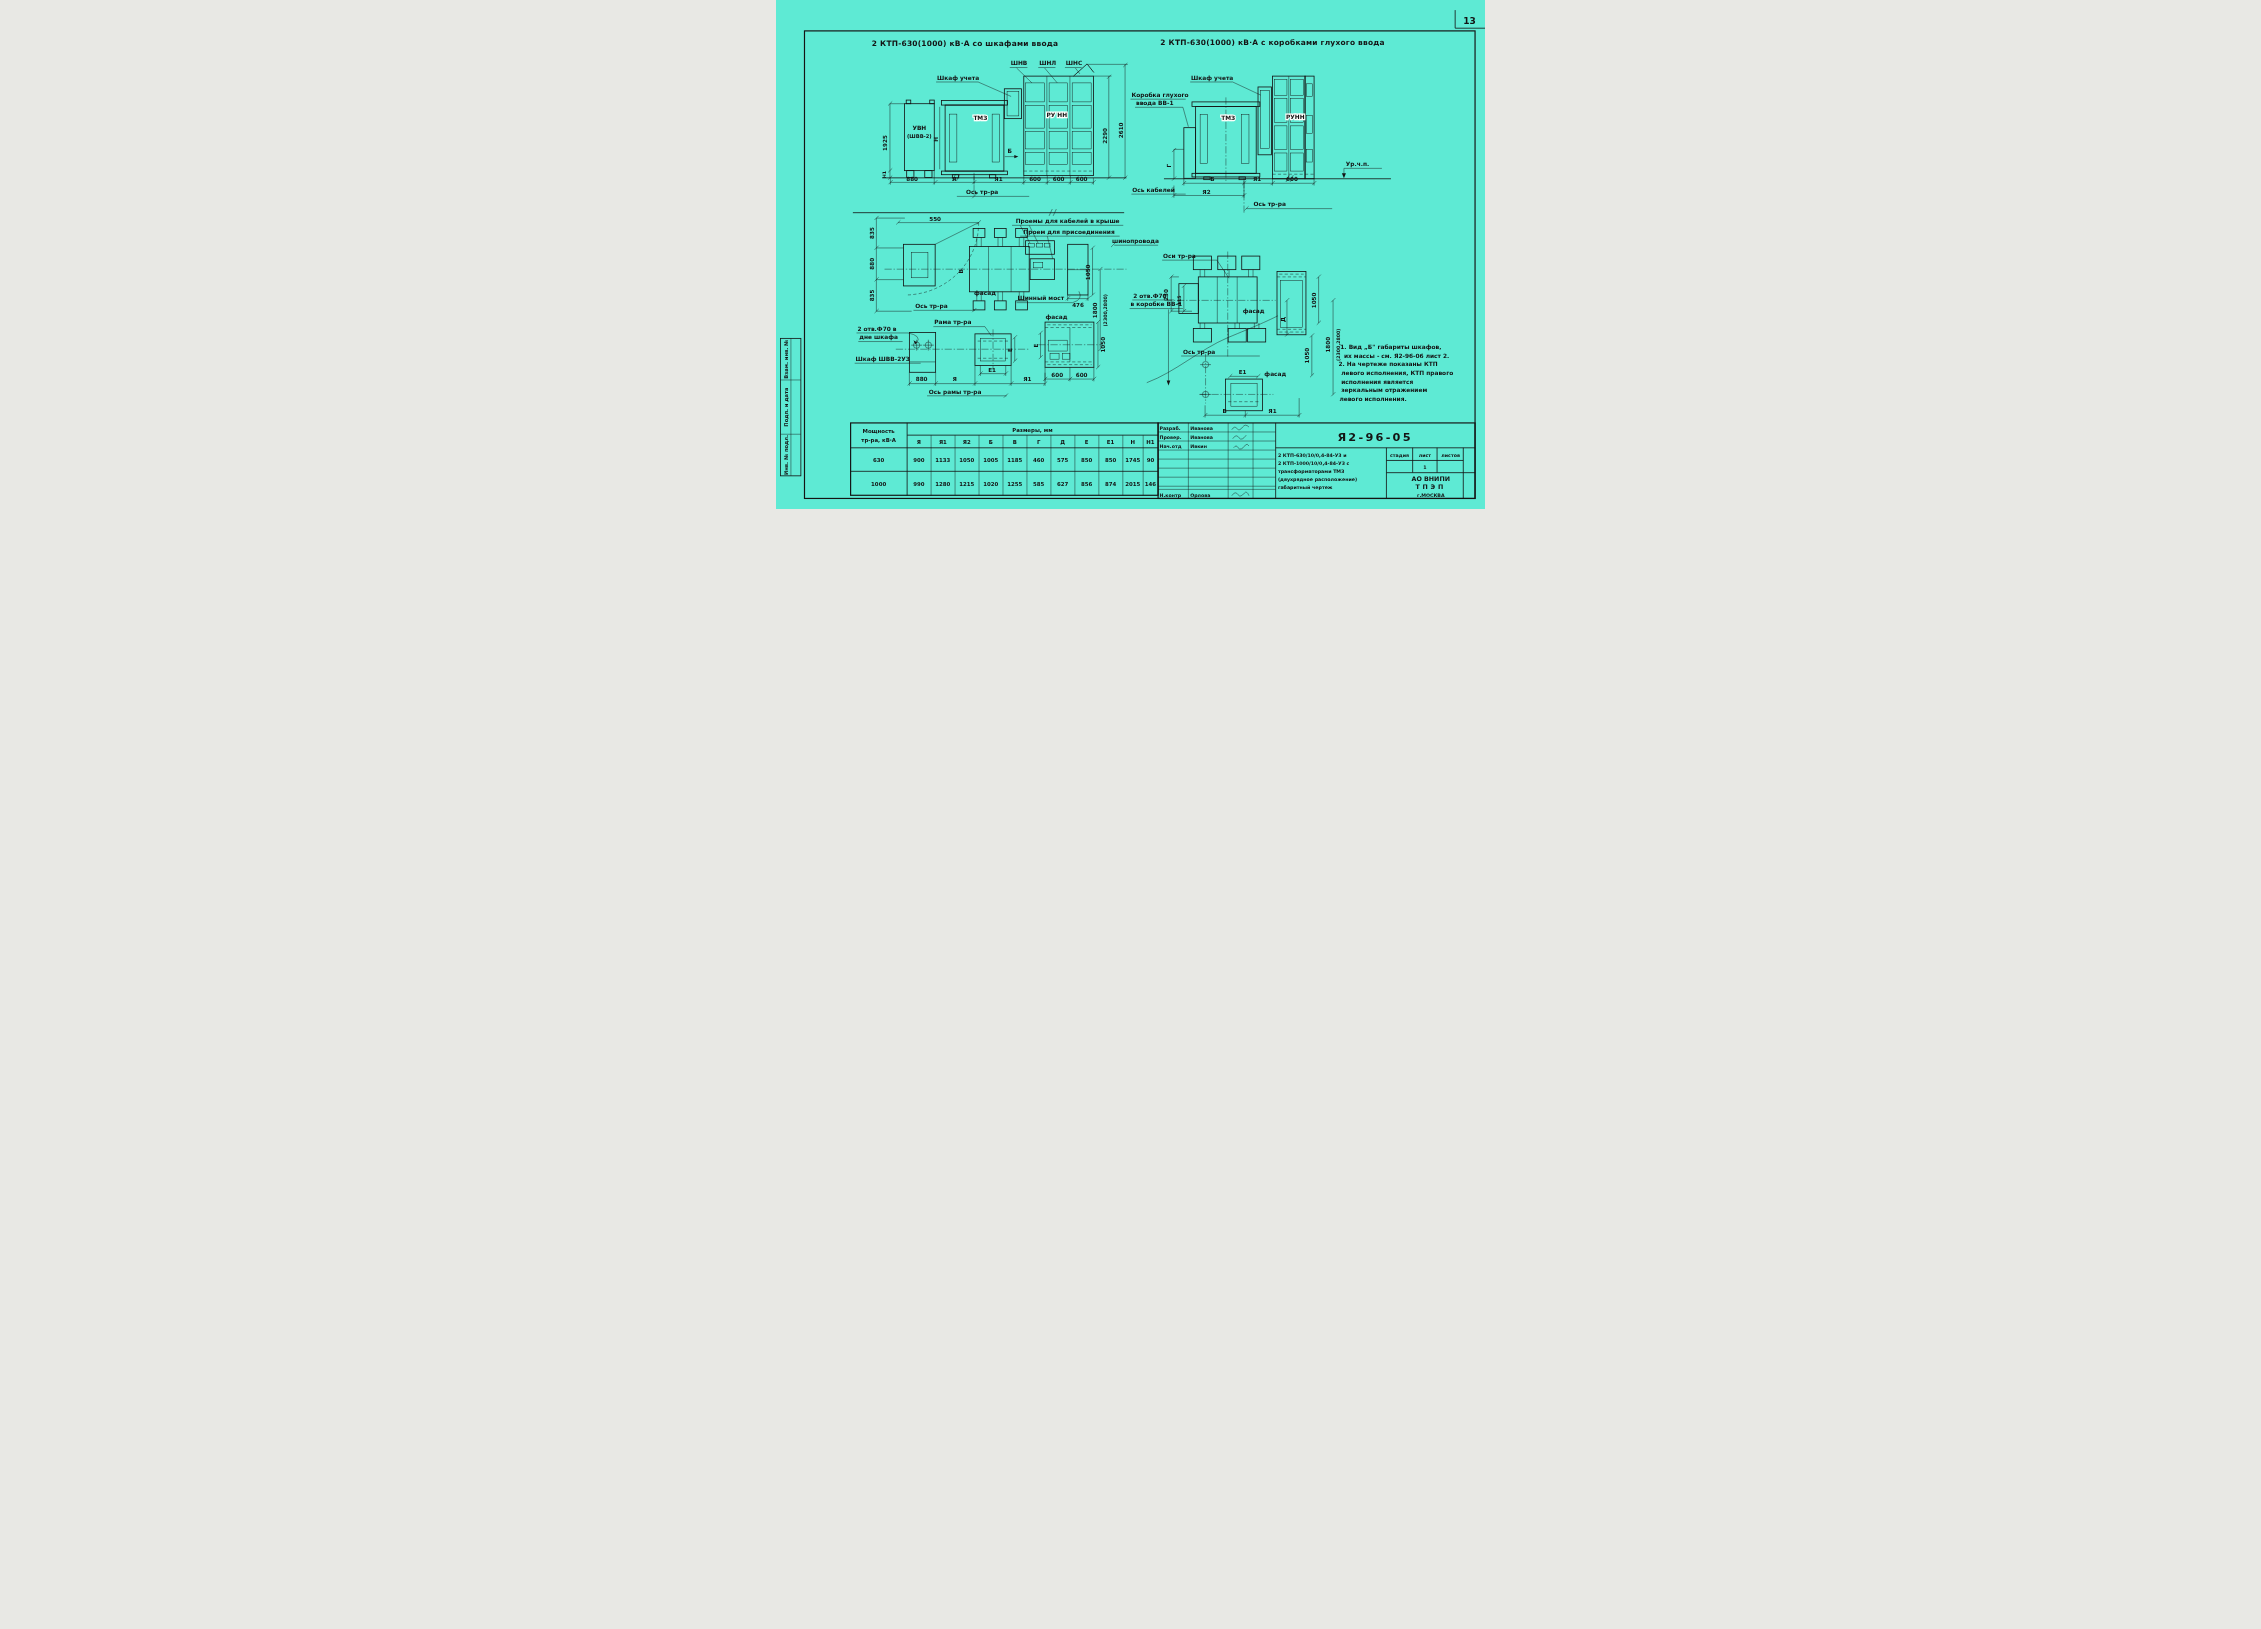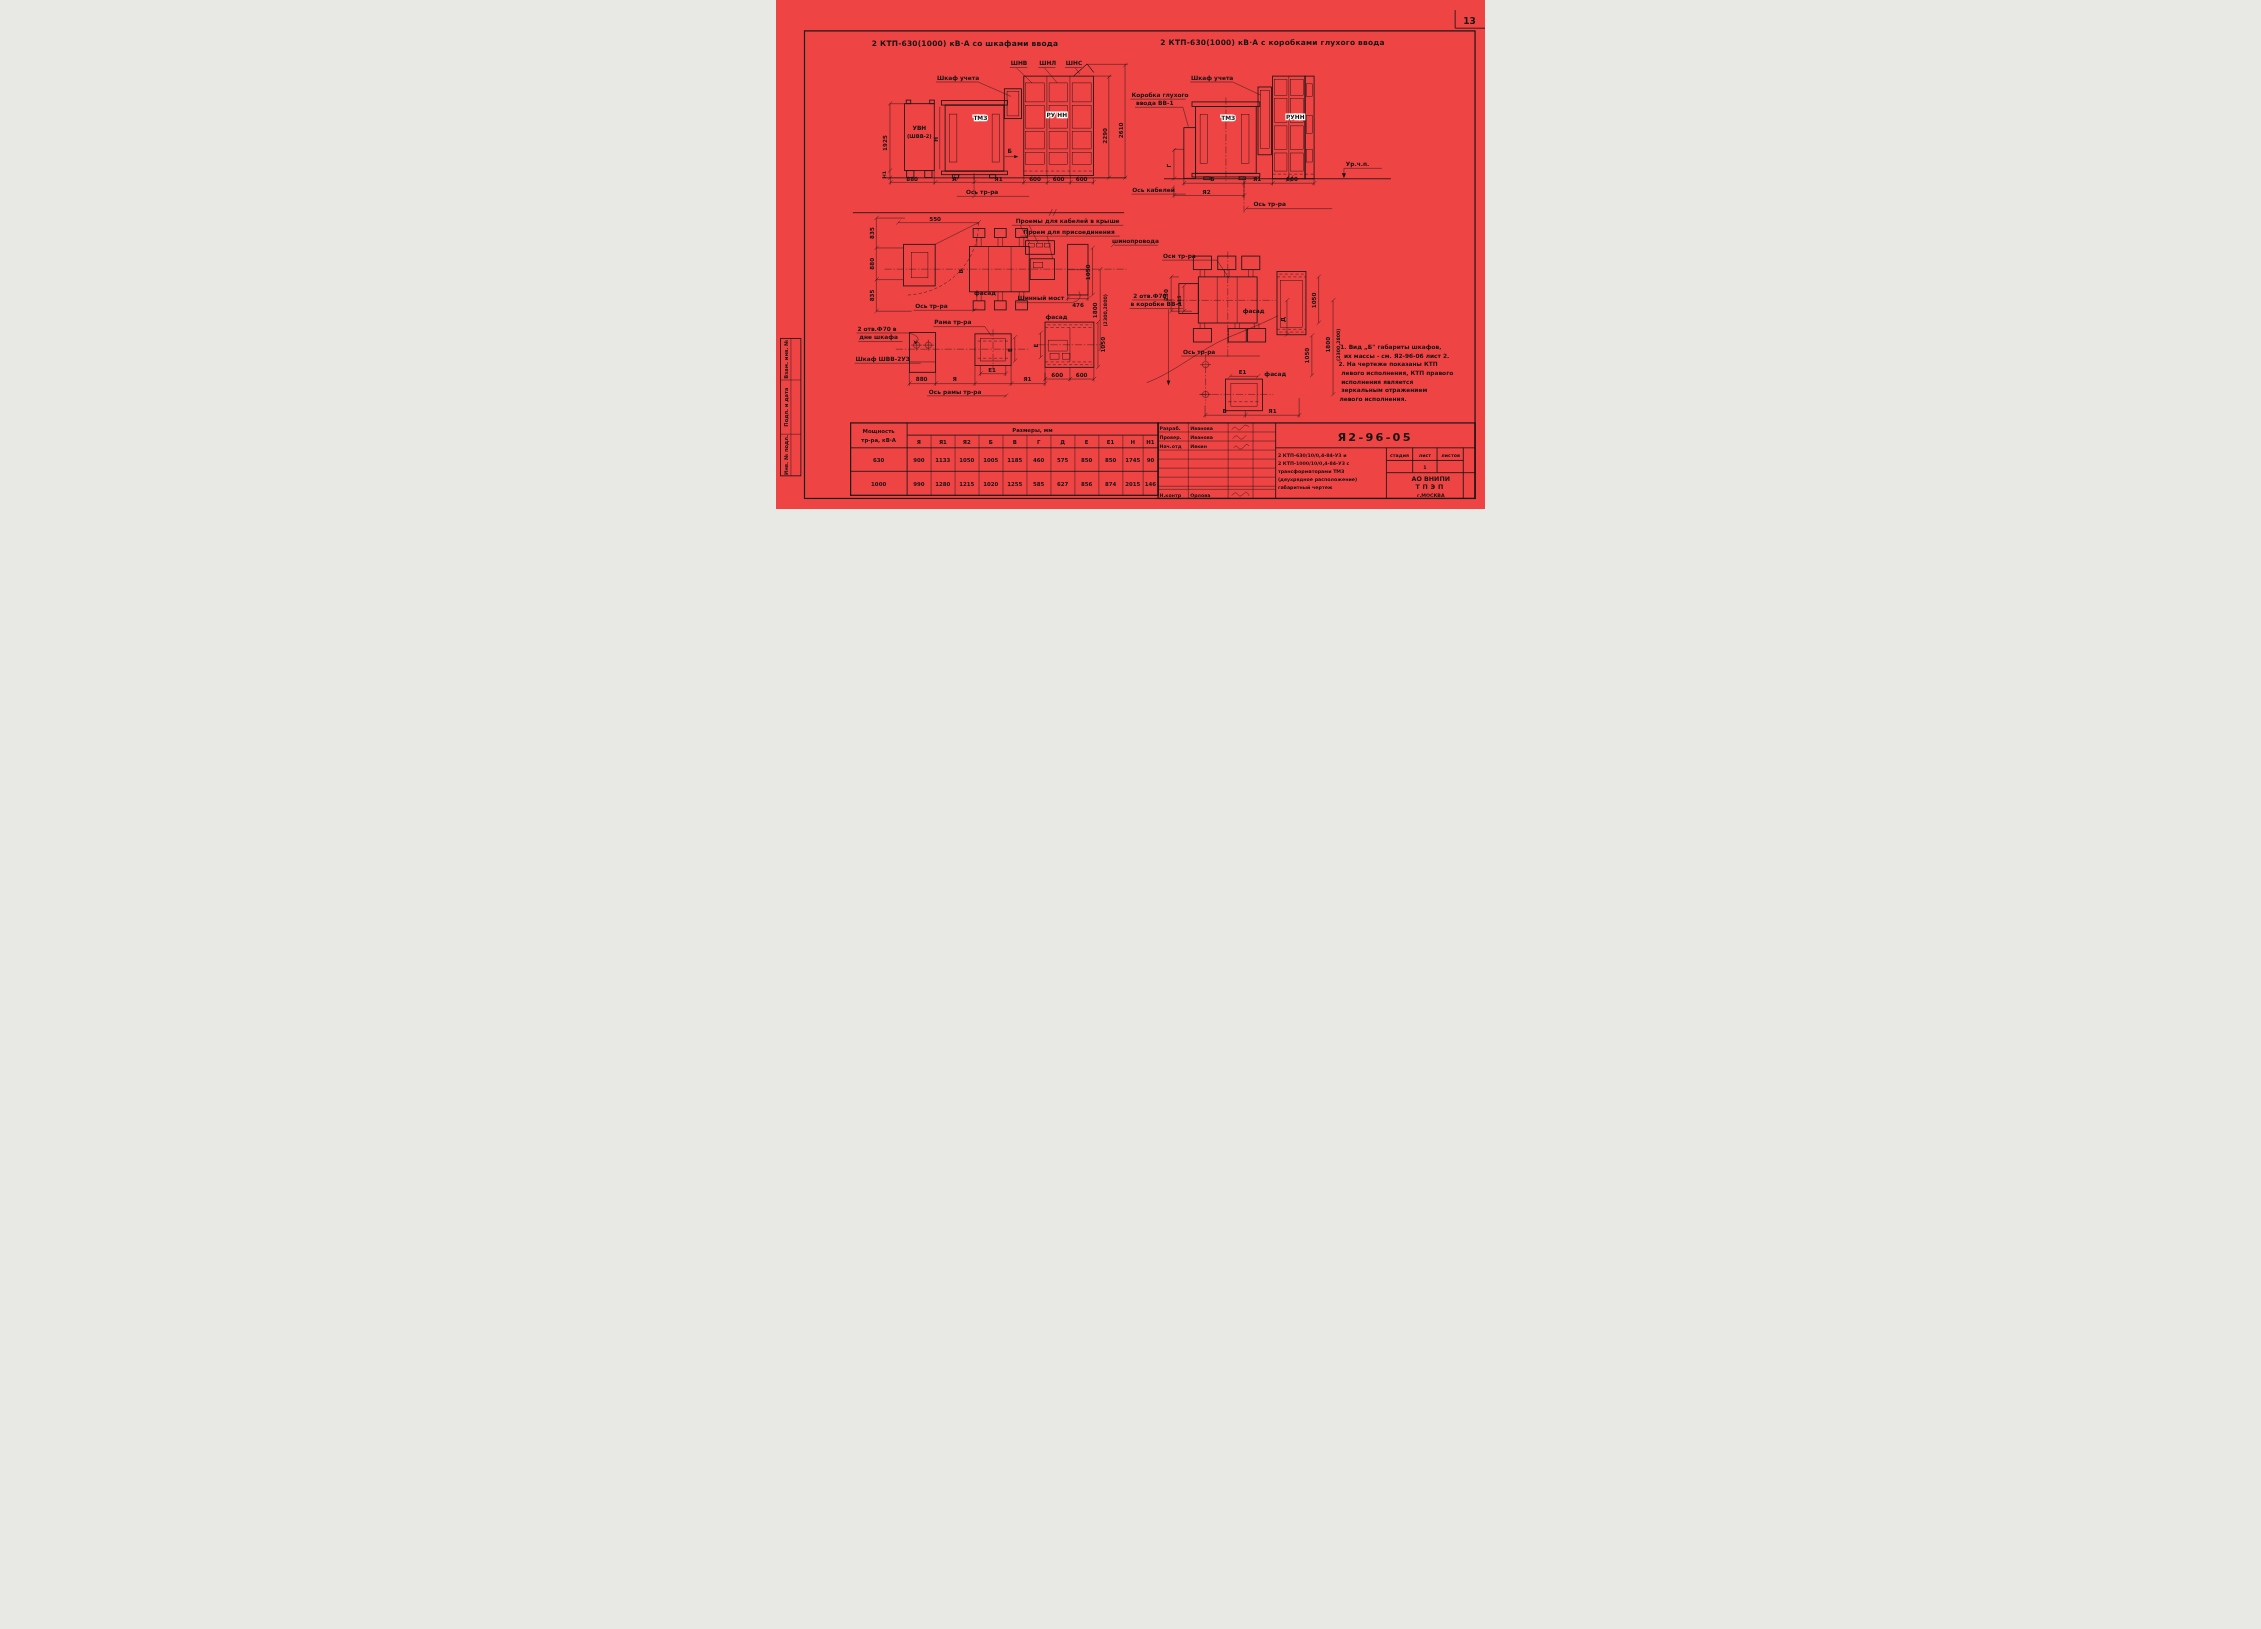--- a/index.html
+++ b/index.html
@@ -1,16 +1,16 @@
 <!DOCTYPE html>
 <html style="font-size:7.2px"><head>
 <meta charset="utf-8">
 <style>
   html,body{margin:0;padding:0;background:#e8e8e4;}
-  .sheet{position:relative;width:709px;height:509px;background:#ef4444;margin:0 auto;
+  .sheet{position:relative;width:709px;height:509px;background:#5eead4;margin:0 auto;
          font-family:"DejaVu Sans",sans-serif;}
   svg{position:absolute;left:0;top:0;width:100%;height:100%;}
   .ln{stroke:#141414;stroke-width:1.8;fill:none;}
   .lnk{stroke:#141414;stroke-width:2.6;fill:none;}
   .tn{stroke:#141414;stroke-width:1;fill:none;}
   .cl{stroke:#141414;stroke-width:.9;fill:none;stroke-dasharray:16 4 3 4;}
   .dsh{stroke:#141414;stroke-width:1;fill:none;stroke-dasharray:7 5;}
   .fill{fill:#141414;stroke:none;}
   text{fill:#141414;font-family:"DejaVu Sans",sans-serif;}
   .ttl{font-size:16.5px;font-weight:bold;letter-spacing:.5px;}

